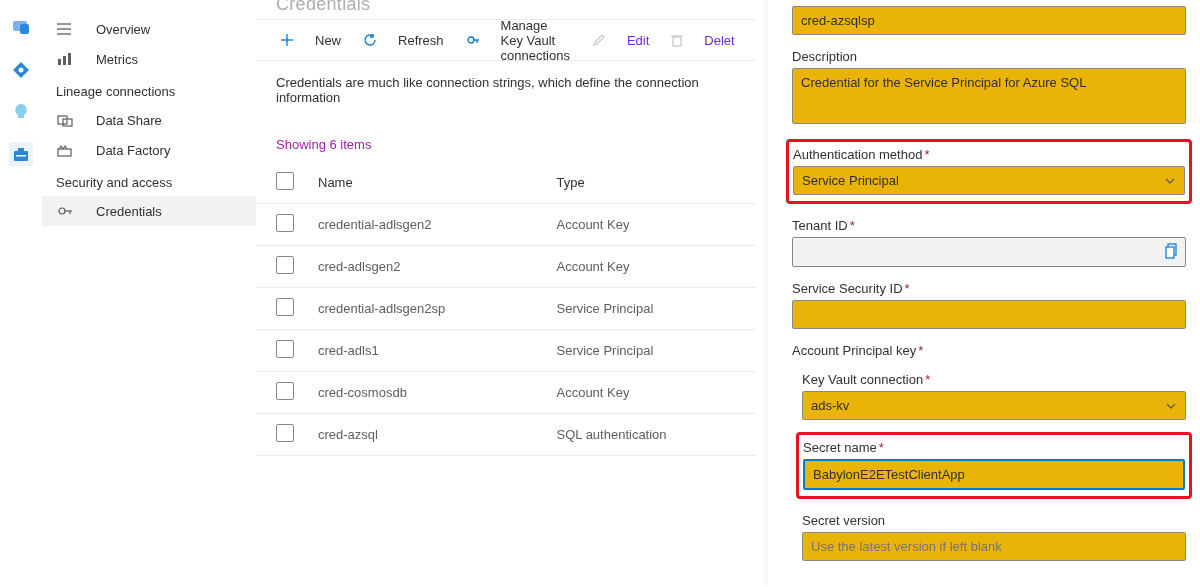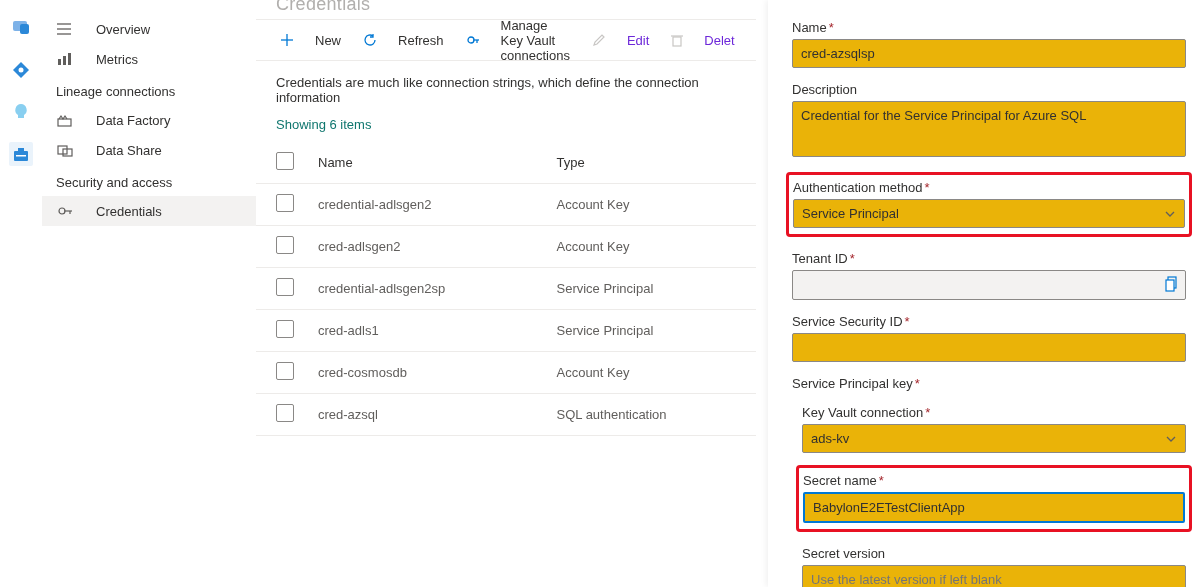--- a/index.html
+++ b/index.html
@@ -95,21 +95,22 @@
   }
   .tb-btn .ti { color: #0078d4; display:flex; align-items:center;}
   .tb-btn.disabled { color: #6d28d9; }
   .tb-btn.disabled .ti { color: #c8c6c4; }
   .desc {
     padding: 14px 20px 8px;
     color: #323130;
   }
   .showing {
     padding: 4px 20px 10px;
-    color: #0f766e;
+    color: #a21caf;
+    margin-top: 20px;
   }
   .tbl {
     width: 100%;
     border-collapse: collapse;
   }
   .tbl th, .tbl td {
     text-align: left;
     padding: 10px 12px;
     border-bottom: 1px solid #edebe9;
     font-weight: normal;
@@ -226,34 +227,34 @@
           <rect x="6" y="4" width="3" height="9" fill="#605e5c"></rect>
           <rect x="11" y="1" width="3" height="12" fill="#605e5c"></rect>
         </svg>
     </span>
     <span>Metrics</span>
   </div>
   <div class="side-heading">Lineage connections</div>
   <div class="side-item">
     <span class="ic">
       <svg width="16" height="14" viewBox="0 0 16 14">
-          <rect x="1" y="6" width="13" height="7" fill="none" stroke="#605e5c" stroke-width="1.2"></rect>
-          <polyline points="2,6 4,3 6,6 8,3 10,6" fill="none" stroke="#605e5c" stroke-width="1.2"></polyline>
-        </svg>
-    </span>
-    <span>Data Factory</span>
+          <rect x="1" y="3" width="9" height="8" fill="none" stroke="#605e5c" stroke-width="1.2"></rect>
+          <rect x="6" y="6" width="9" height="7" fill="none" stroke="#605e5c" stroke-width="1.2"></rect>
+        </svg>
+    </span>
+    <span>Data Share</span>
   </div>
   <div class="side-item">
     <span class="ic">
       <svg width="16" height="14" viewBox="0 0 16 14">
-          <rect x="1" y="3" width="9" height="8" fill="none" stroke="#605e5c" stroke-width="1.2"></rect>
-          <rect x="6" y="6" width="9" height="7" fill="none" stroke="#605e5c" stroke-width="1.2"></rect>
-        </svg>
-    </span>
-    <span>Data Share</span>
+          <rect x="1" y="6" width="13" height="7" fill="none" stroke="#605e5c" stroke-width="1.2"></rect>
+          <polyline points="2,6 4,3 6,6 8,3 10,6" fill="none" stroke="#605e5c" stroke-width="1.2"></polyline>
+        </svg>
+    </span>
+    <span>Data Factory</span>
   </div>
   <div class="side-heading">Security and access</div>
   <div class="side-item selected">
     <span class="ic">
       <svg width="16" height="14" viewBox="0 0 16 14">
           <circle cx="5" cy="7" r="3" fill="none" stroke="#605e5c" stroke-width="1.2"></circle>
           <line x1="7" y1="7" x2="15" y2="7" stroke="#605e5c" stroke-width="1.2"></line>
           <line x1="13" y1="7" x2="13" y2="10" stroke="#605e5c" stroke-width="1.2"></line>
         </svg>
     </span>
@@ -349,21 +350,20 @@
         <tr>
           <td><span class="chk"></span></td>
           <td class="blue-link">cred-azsql</td>
           <td>SQL authentication</td>
         </tr>
       </tbody>
   </table>
 </div>
 
 <div class="panel">
-  <div class="field-label"><span>Name</span><span class="req">*</span></div>
   <input class="field-input" value="cred-azsqlsp" style="">
 
   <div class="field-label">Description</div>
   <textarea class="field-textarea" style="">Credential for the Service Principal for Azure SQL</textarea>
 
   <div class="highlight-red" style="margin-top:12px;">
     <div class="field-label" style="margin-top:4px;"><span>Authentication method</span><span class="req">*</span></div>
     <div class="field-select">
       <span>Service Principal</span>
       <span>
@@ -380,21 +380,21 @@
       <svg width="14" height="16" viewBox="0 0 14 16">
           <rect x="3" y="1" width="8" height="11" fill="none" stroke="#0078d4" stroke-width="1.2"></rect>
           <rect x="1" y="4" width="8" height="11" fill="#fff" stroke="#0078d4" stroke-width="1.2"></rect>
         </svg>
     </span>
   </div>
 
   <div class="field-label"><span>Service Security ID</span><span class="req">*</span></div>
   <input class="field-input" style="">
 
-  <div class="field-label"><span>Service Principal key</span><span class="req">*</span></div>
+  <div class="field-label"><span>Account Principal key</span><span class="req">*</span></div>
 
   <div class="indent">
     <div class="field-label"><span>Key Vault connection</span><span class="req">*</span></div>
     <div class="field-select">
       <span>ads-kv</span>
       <span>
           <svg width="12" height="12" viewBox="0 0 12 12">
             <polyline points="2,4 6,8 10,4" fill="none" stroke="#605e5c" stroke-width="1.3"></polyline>
           </svg>
         </span>

